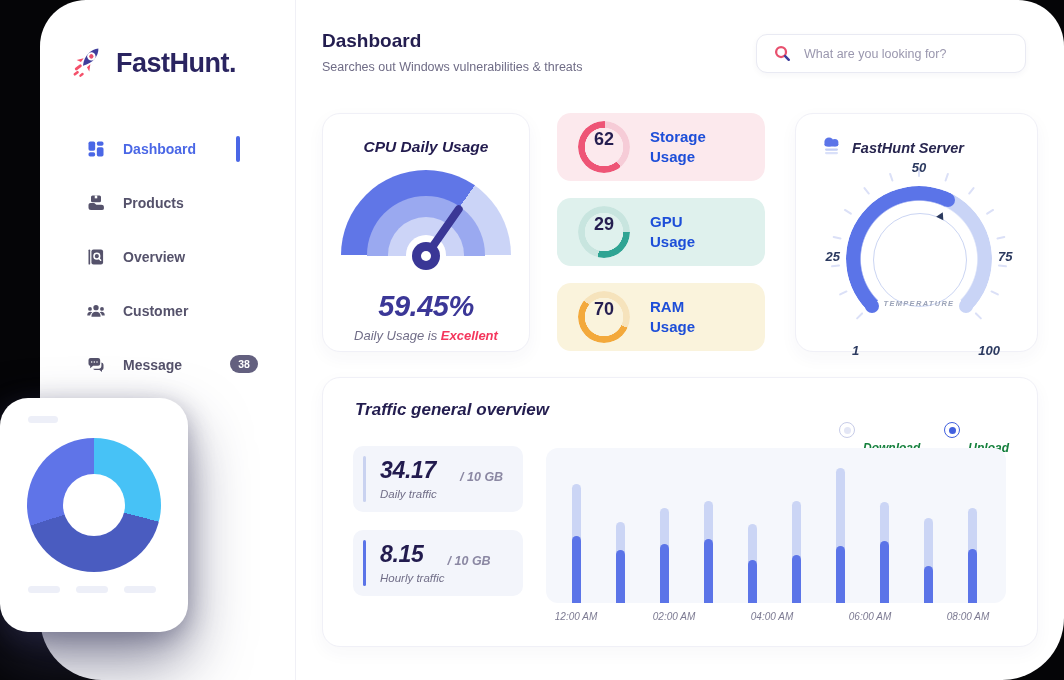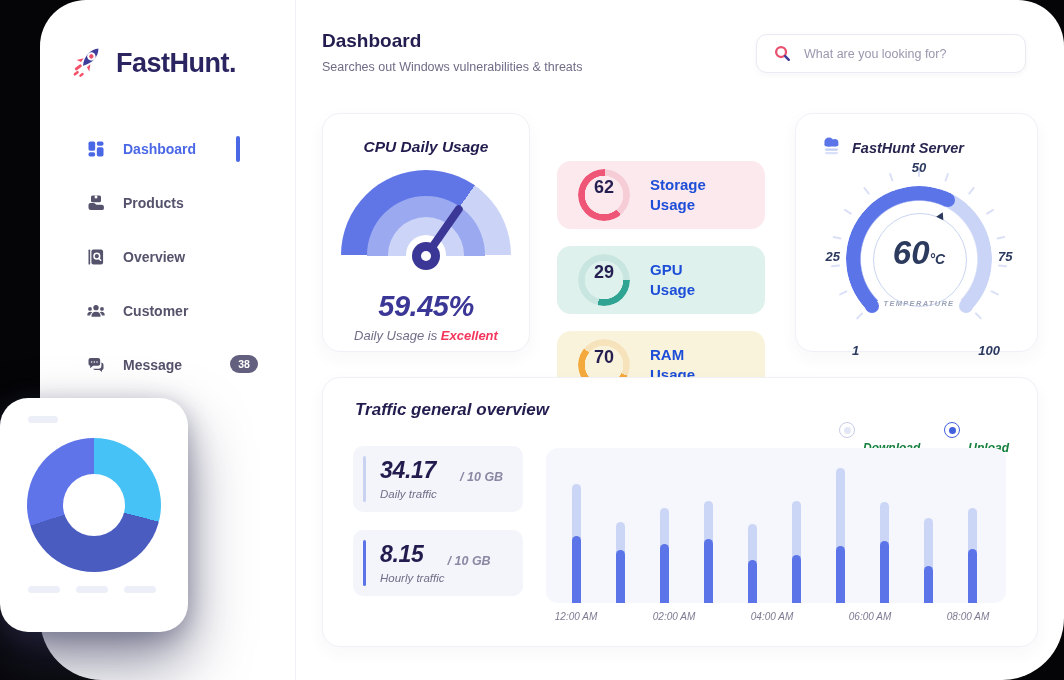--- a/index.html
+++ b/index.html
@@ -214,21 +214,21 @@
         <div class="cg-c cg4"></div>
       </div>
       <div class="needle" id="cpu-needle" style="transform: rotate(35deg);"></div>
       <div class="hub"></div>
     </div>
     <div class="cpu-value">59.45%</div>
     <div class="cpu-caption"><span>Daily Usage is </span><span class="hl">Excellent</span></div>
   </div>
 
   <div class="minis">
-    <div class="mini" style="background: rgb(252, 233, 237); margin-top: 48px;">
+    <div class="mini" style="background: rgb(252, 233, 237);">
       <div class="ring" style="background: conic-gradient(from 140deg, rgb(238, 85, 118) 0deg, rgb(238, 85, 118) 223.2deg, rgb(246, 204, 215) 223.2deg, rgb(246, 204, 215) 360deg);"></div>
       <div class="ring-num">62</div>
       <div class="mini-label">Storage Usage</div>
     </div>
     <div class="mini" style="background: rgb(223, 241, 237);">
       <div class="ring" style="background: conic-gradient(from 90deg, rgb(47, 164, 147) 0deg, rgb(47, 164, 147) 104.4deg, rgb(200, 229, 223) 104.4deg, rgb(200, 229, 223) 360deg);"></div>
       <div class="ring-num">29</div>
       <div class="mini-label">GPU Usage</div>
     </div>
     <div class="mini" style="background: rgb(250, 243, 220);">
@@ -270,21 +270,20 @@
           <div class="stick" style="transform: rotate(379.286deg) translateY(-84px);"></div>
           <div class="stick" style="transform: rotate(398.571deg) translateY(-84px);"></div>
           <div class="stick" style="transform: rotate(417.857deg) translateY(-84px);"></div>
           <div class="stick" style="transform: rotate(437.143deg) translateY(-84px);"></div>
           <div class="stick" style="transform: rotate(456.429deg) translateY(-84px);"></div>
           <div class="stick" style="transform: rotate(475.714deg) translateY(-84px);"></div>
           <div class="stick" style="transform: rotate(495deg) translateY(-84px);"></div>
         </div>
       <div class="sinner"></div>
       <div class="scaret" id="server-caret" style="transform: rotate(386deg) translateY(-46px);"></div>
-      <div class="sval"><span>60</span><span class="unit">°C</span></div>
       <div class="stemp">TEMPERATURE</div>
       <div class="slabel sl-50">50</div>
       <div class="slabel sl-25">25</div>
       <div class="slabel sl-75">75</div>
       <div class="slabel sl-1">1</div>
       <div class="slabel sl-100">100</div>
     </div>
   </div>
 
   <div class="card traffic-card">

